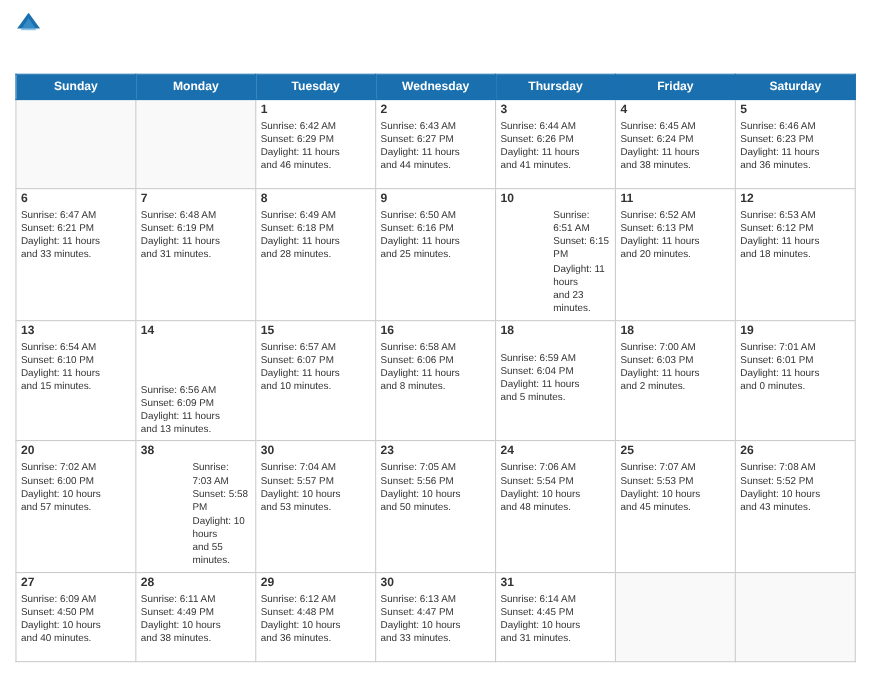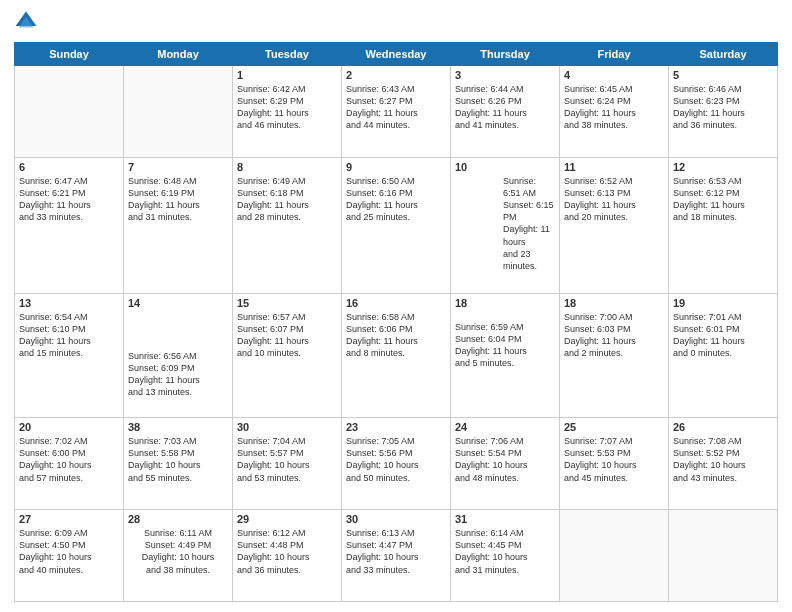--- a/index.html
+++ b/index.html
@@ -9,20 +9,21 @@
       width: 792px;
       height: 612px;
       overflow: hidden;
     }
     .page {
       width: 792px;
       height: 612px;
       padding: 10px 14px;
       display: flex;
       flex-direction: column;
+      gap: 25px;
     }
     .header {
       display: flex;
       justify-content: space-between;
       align-items: flex-start;
       margin-bottom: 8px;
     }
     .logo {
       display: flex;
       align-items: center;
@@ -271,21 +272,21 @@
         <tr>
           <td>
             <span class="day-num">20</span>
             <div class="cell-text" style="white-space: pre-line;">Sunrise: 7:02 AM
 Sunset: 6:00 PM
 Daylight: 10 hours
 and 57 minutes.</div>
           </td>
           <td>
             <span class="day-num">38</span>
-            <div class="cell-text" style="white-space: pre-line;">Sunrise: 7:03 AM
+            <div class="cell-text" style="white-space: pre-line; margin-left: 47px;">Sunrise: 7:03 AM
 Sunset: 5:58 PM
 Daylight: 10 hours
 and 55 minutes.</div>
           </td>
           <td>
             <span class="day-num">30</span>
             <div class="cell-text" style="white-space: pre-line;">Sunrise: 7:04 AM
 Sunset: 5:57 PM
 Daylight: 10 hours
 and 53 minutes.</div>
@@ -322,21 +323,21 @@
         <tr>
           <td>
             <span class="day-num">27</span>
             <div class="cell-text" style="white-space: pre-line;">Sunrise: 6:09 AM
 Sunset: 4:50 PM
 Daylight: 10 hours
 and 40 minutes.</div>
           </td>
           <td>
             <span class="day-num">28</span>
-            <div class="cell-text" style="white-space: pre-line; text-align: center;">Sunrise: 6:11 AM
+            <div class="cell-text" style="white-space: pre-line;">Sunrise: 6:11 AM
 Sunset: 4:49 PM
 Daylight: 10 hours
 and 38 minutes.</div>
           </td>
           <td>
             <span class="day-num">29</span>
             <div class="cell-text" style="white-space: pre-line;">Sunrise: 6:12 AM
 Sunset: 4:48 PM
 Daylight: 10 hours
 and 36 minutes.</div>

